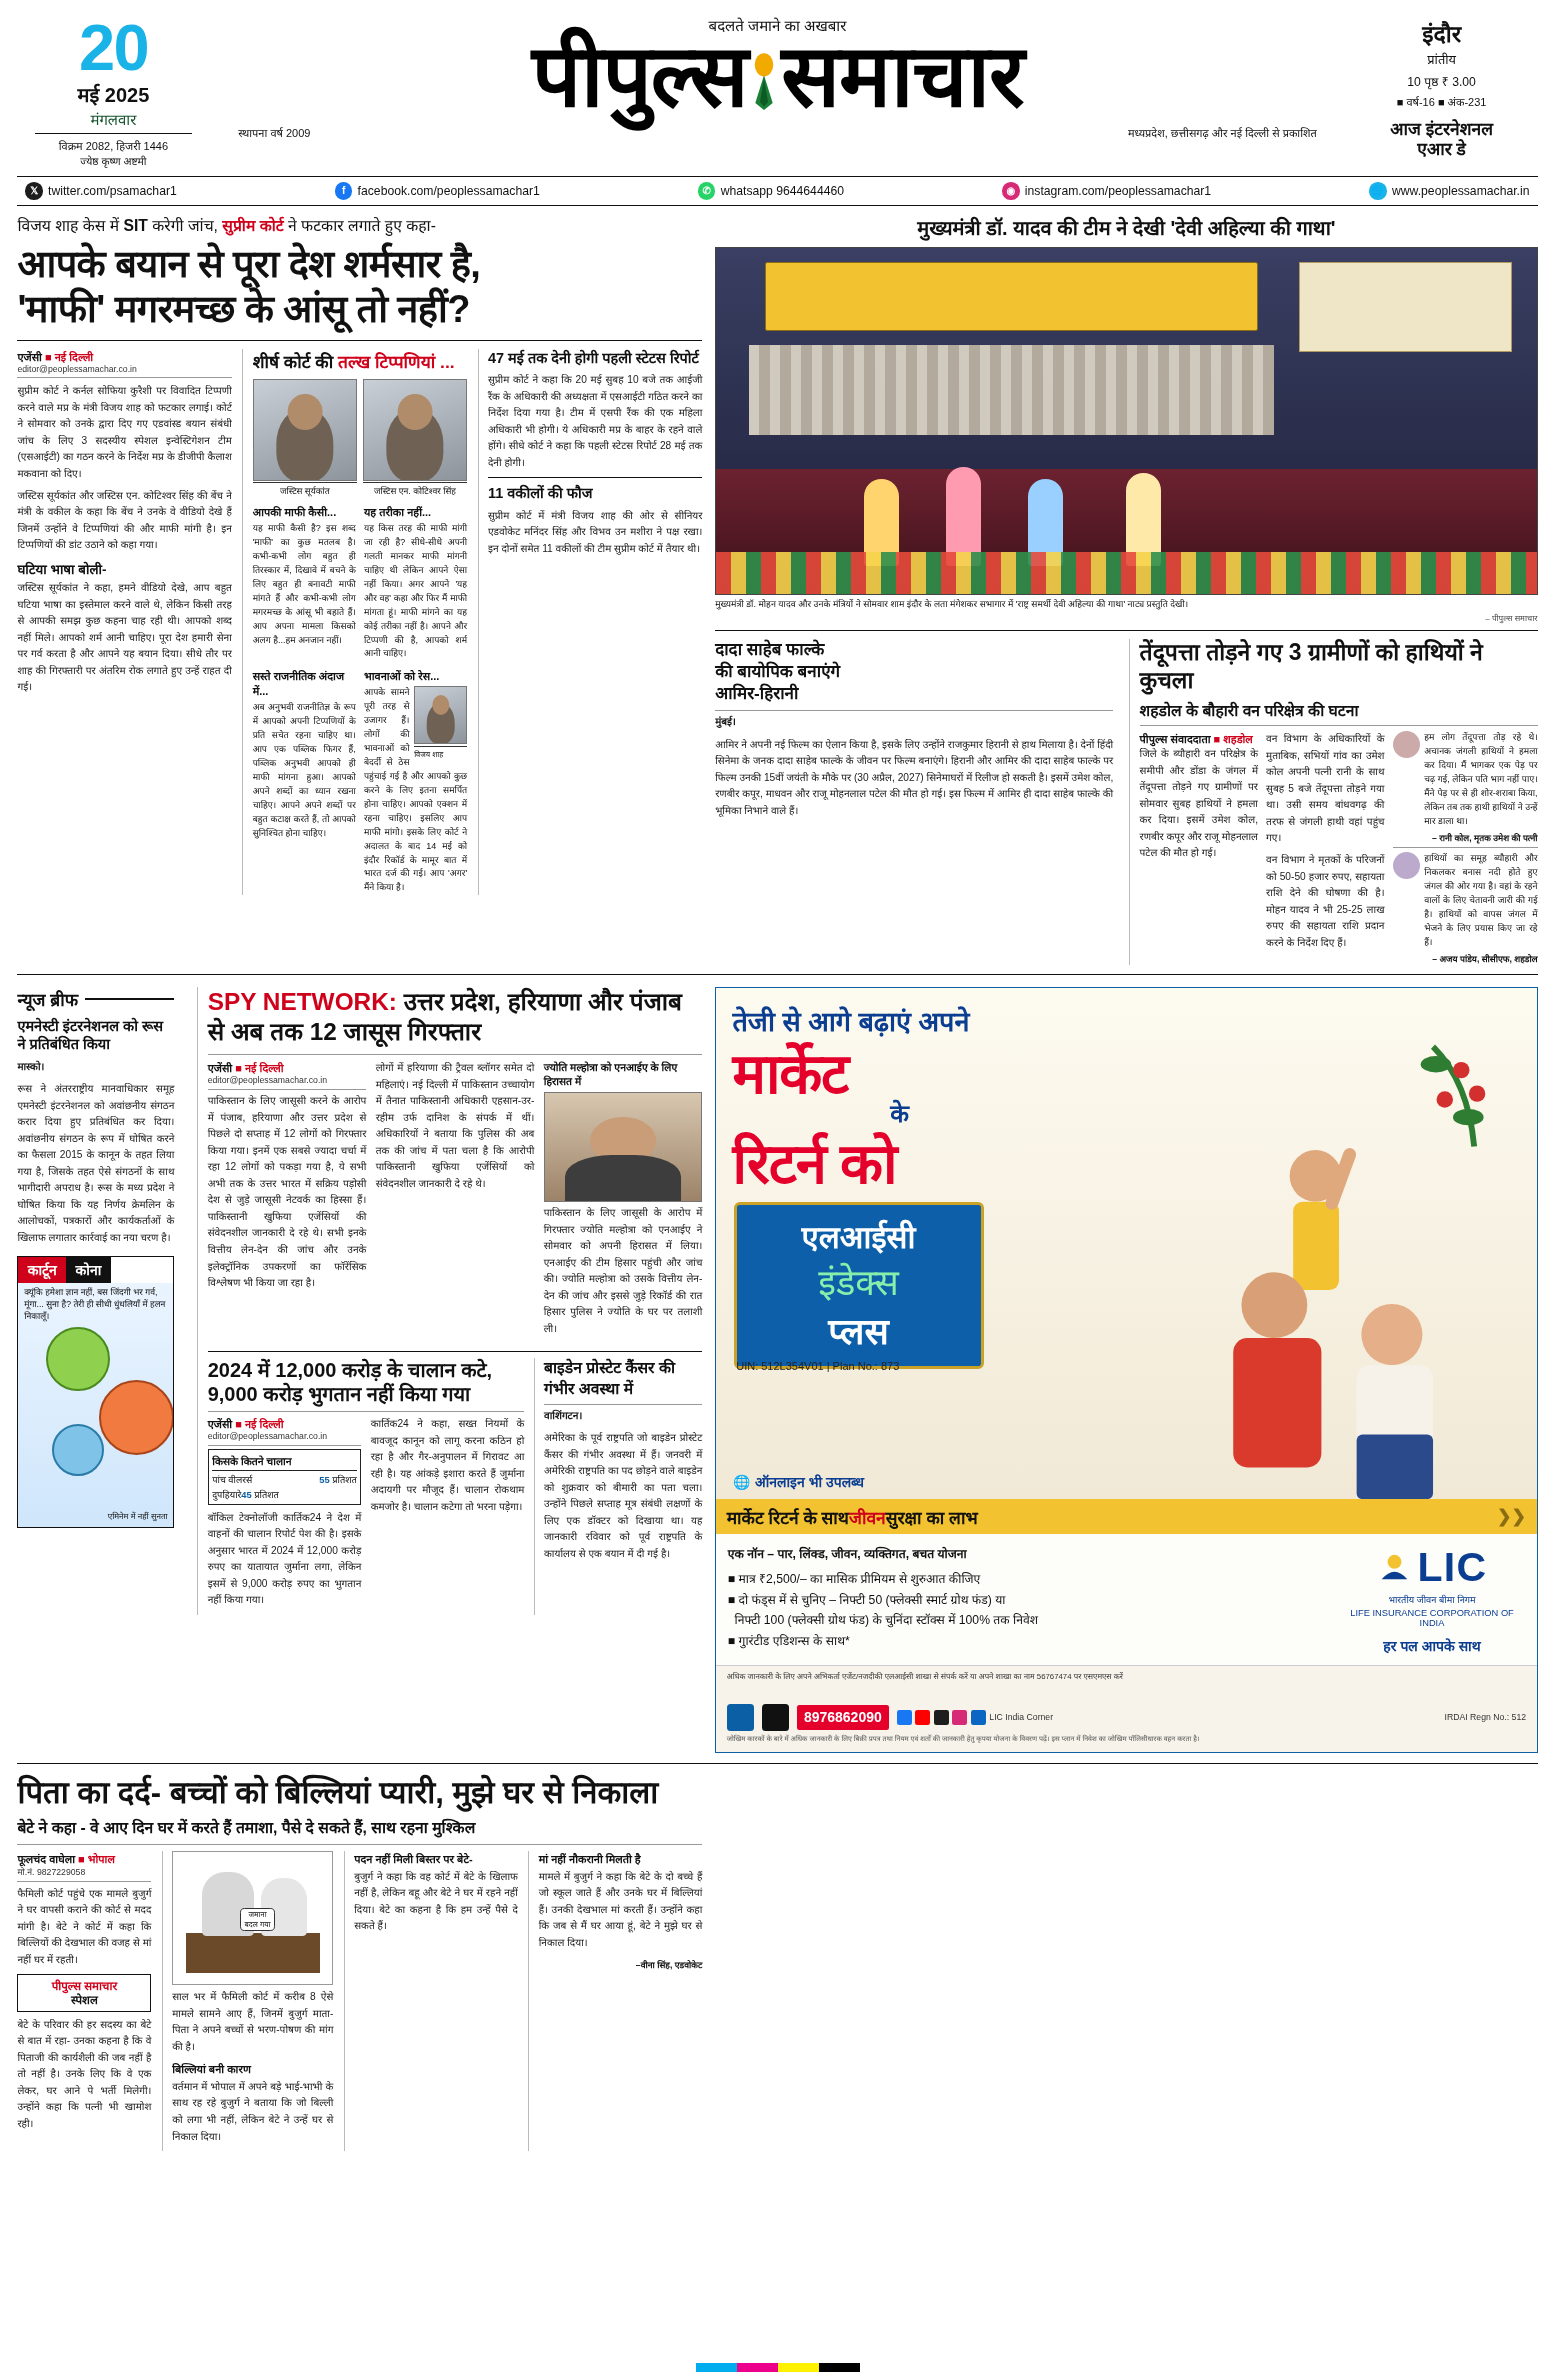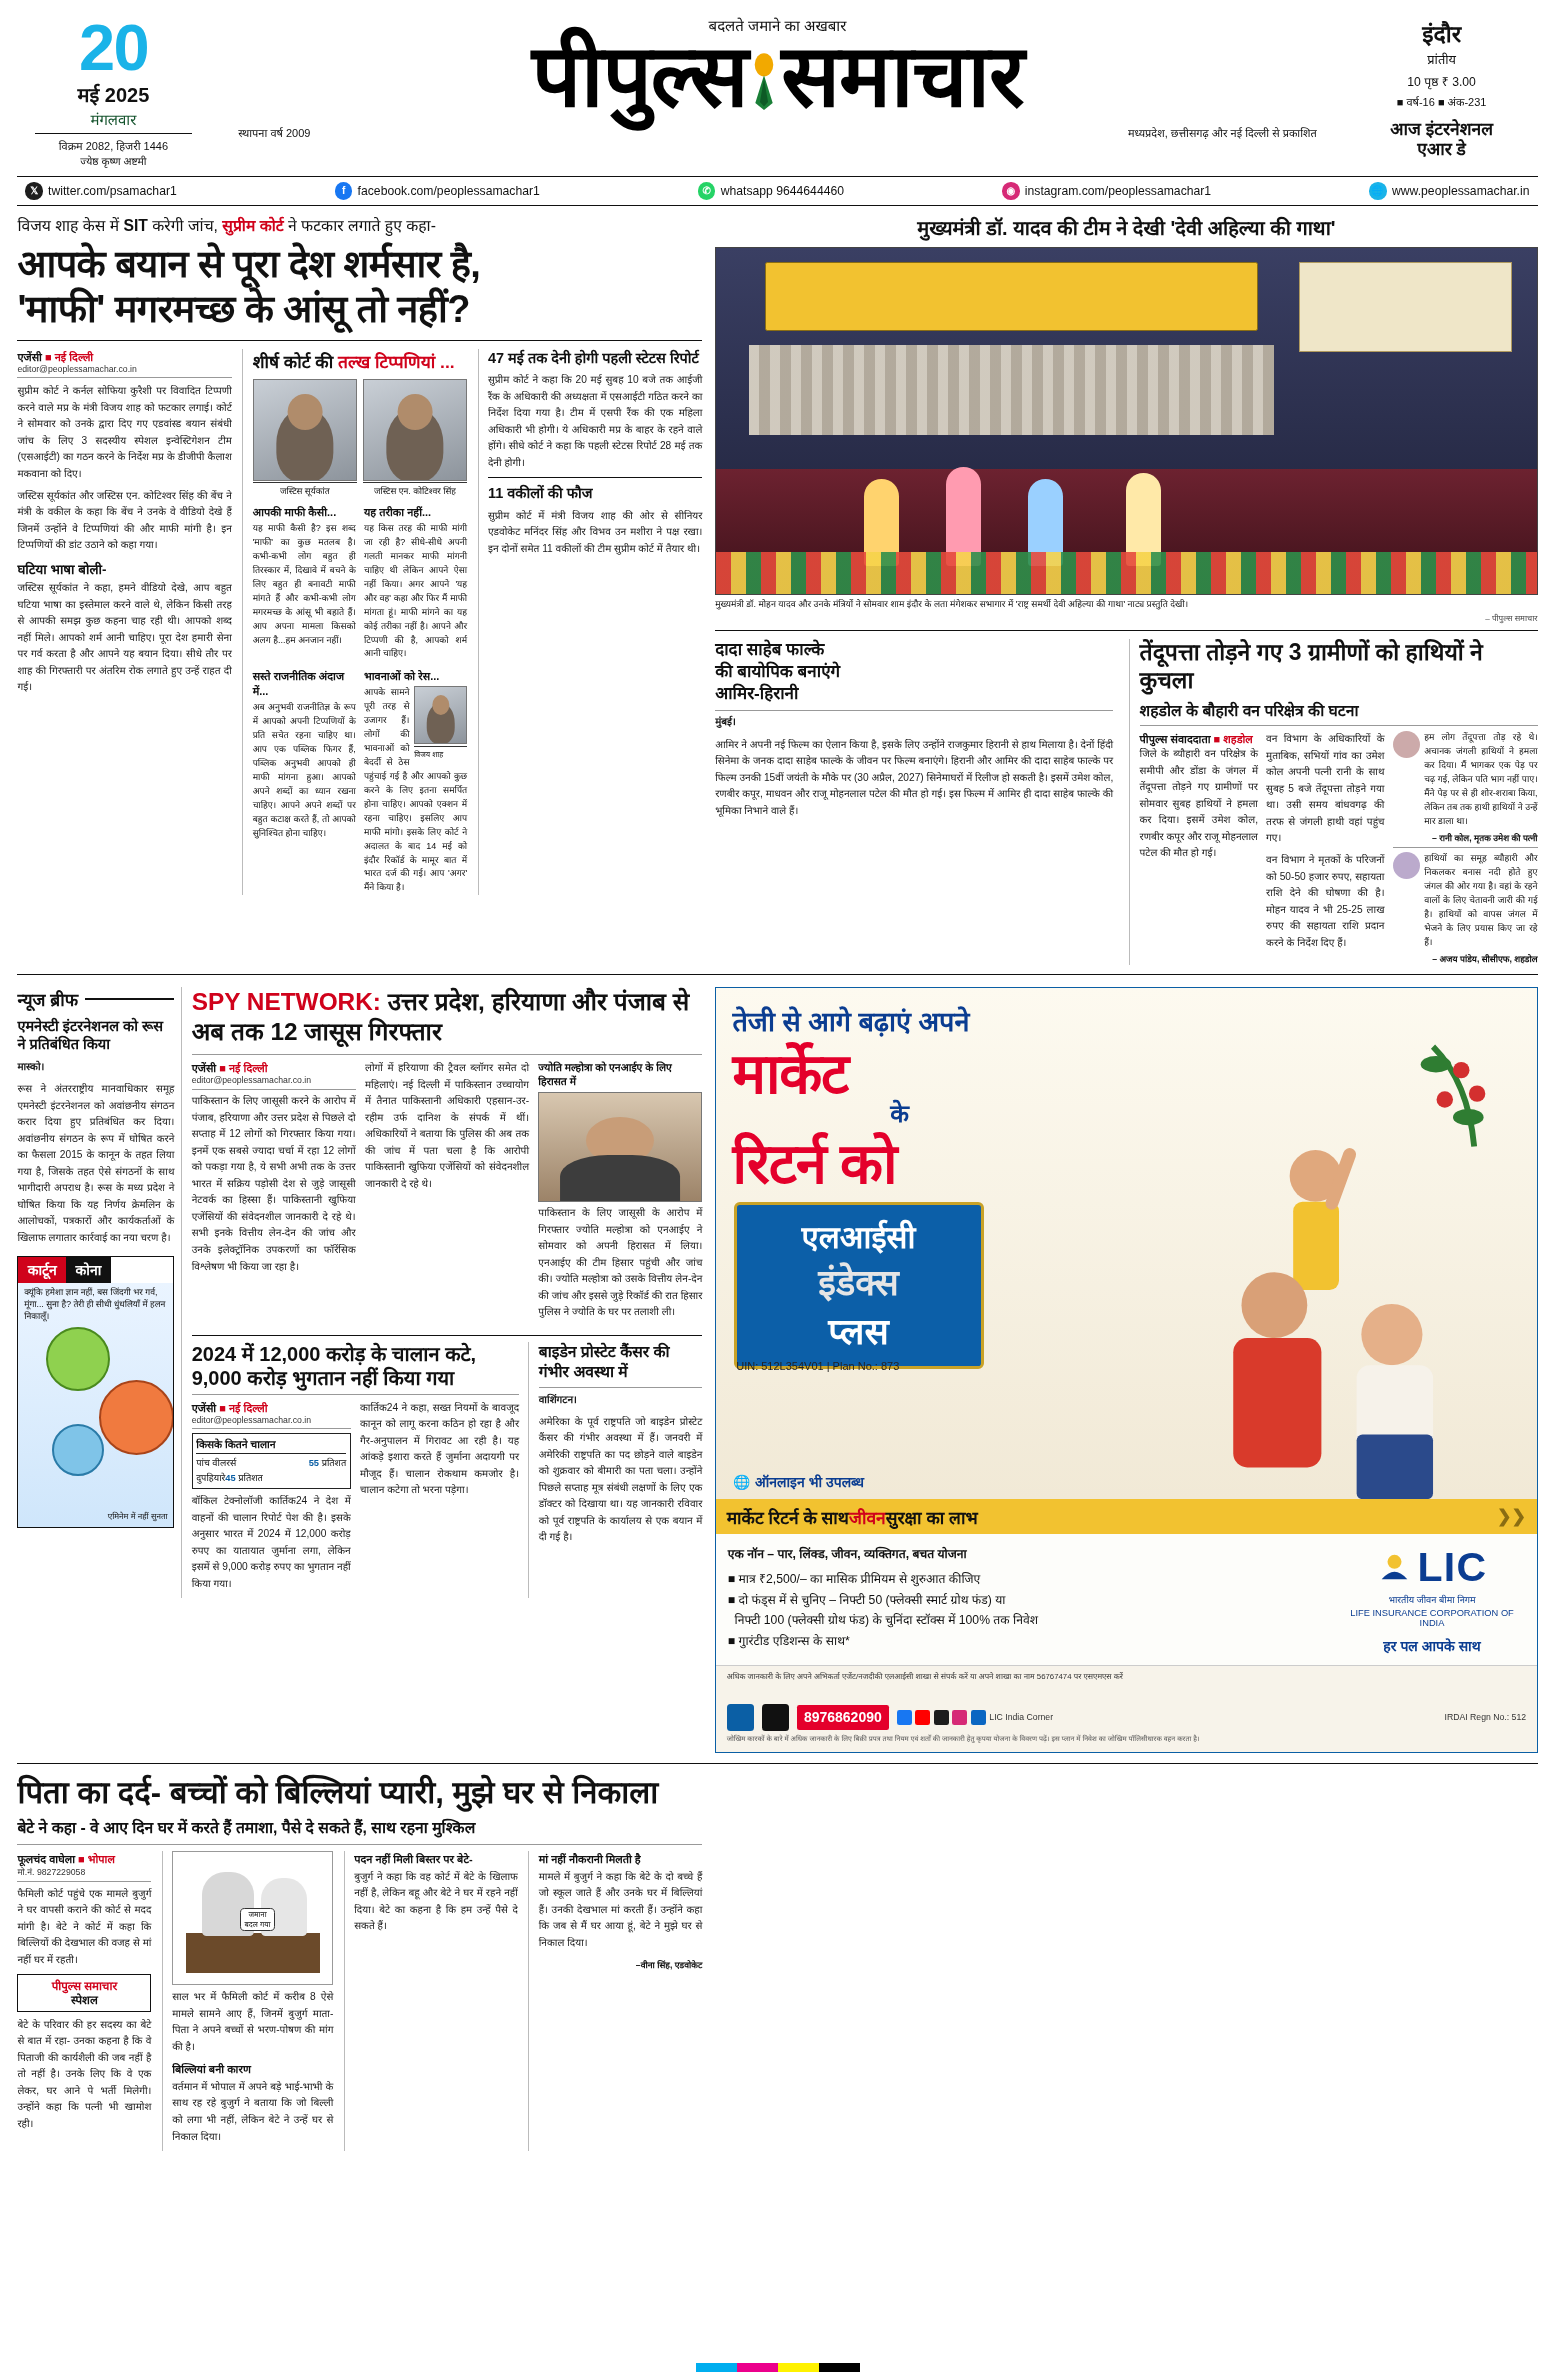--- a/index.html
+++ b/index.html
@@ -130,21 +130,21 @@
   .virus { position:absolute; border-radius:50%; }
 
   .adbox { border: 1.2px solid #0b5fa5; background: #f7f3ea; overflow: hidden; position: relative; }
   .ad-top { height: 511px; position: relative; background: linear-gradient(#fdfaf0,#f1e9d6); overflow:hidden; }
   .ad-line1 { font-size: 27px; font-weight: bold; color: #0b3d91; position:absolute; left:16.3px; top:14px; }
   .ad-market { font-size: 56px; font-weight: bold; color: #e4002b; position:absolute; left:16.3px; top:45px; letter-spacing:-1.2px; }
   .ad-ke { font-size: 24.4px; font-weight: bold; color: #0b3d91; position:absolute; left:174px; top:108px; }
   .ad-return { font-size: 56px; font-weight: bold; color: #e4002b; position:absolute; left:16.3px; top:135px; letter-spacing:-1.2px; }
   .ad-badge { position:absolute; left:17.4px; top:214px; width: 250px; background:#0c5fa8; border:3.5px solid #c9a227; border-radius:5.8px; padding:10.5px 5.8px; text-align:center; }
   .ad-badge .l1 { color:#fff; font-size:31px; font-weight:bold; }
-  .ad-badge .l2 { color:#e5e5e5; font-size:36px; font-weight:bold; }
+  .ad-badge .l2 { color:#86efac; font-size:36px; font-weight:normal; }
   .ad-badge .l3 { color:#fff; font-size:36px; font-weight:bold; }
   .ad-uin { position:absolute; left:20px; top:372px; font-size:11px; color:#222; }
   .ad-online { position:absolute; left:17.4px; bottom:8.1px; font-size:14px; color:#0b3d91; font-weight:bold; }
   .ad-people { position:absolute; right:0; bottom:0; width:54%; height:92%; }
   .ad-strip { background:#f2c230; display:flex; align-items:center; padding:5.8px 10.5px; font-size:17.4px; font-weight:bold; }
   .ad-strip .red { color:#d0021b; }
   .ad-bottom { padding: 9.3px 11.6px; background:#fdfdfa; display:flex; gap:9.3px; }
   .ad-bullets { flex:1; font-size:12.2px; line-height:1.7; }
   .ad-bullets .hl { font-weight:bold; }
   .ad-lic { width: 186px; text-align:center; }
@@ -395,21 +395,21 @@
           </div>
         </div>
       </div>
     </div>
   </div>
 
   <div class="rule-h" style="margin:9.3px 0 0 0;"></div>
 
   <div class="midband">
     <div class="mid-left">
-      <div style="display:flex;gap:7px;">
+      <div style="display:flex;gap:23px;">
 
         <div style="width:157px;">
           <div class="newsbrief-head">
             <span>न्यूज ब्रीफ</span>
             <span class="bar"></span>
           </div>
           <div class="smallhead" style="margin-top:5.8px;">एमनेस्टी इंटरनेशनल को रूस ने प्रतिबंधित किया</div>
           <div class="body">
             <p><b>मास्को।</b></p>
             <p>रूस ने अंतरराष्ट्रीय मानवाधिकार समूह एमनेस्टी इंटरनेशनल को अवांछनीय संगठन करार दिया हुए प्रतिबंधित कर दिया। अवांछनीय संगठन के रूप में घोषित करने का फैसला 2015 के कानून के तहत लिया गया है, जिसके तहत ऐसे संगठनों के साथ भागीदारी अपराध है। रूस के मध्य प्रदेश ने घोषित किया कि यह निर्णय क्रेमलिन के आलोचकों, पत्रकारों और कार्यकर्ताओं के खिलाफ लगातार कार्रवाई का नया चरण है।</p>

